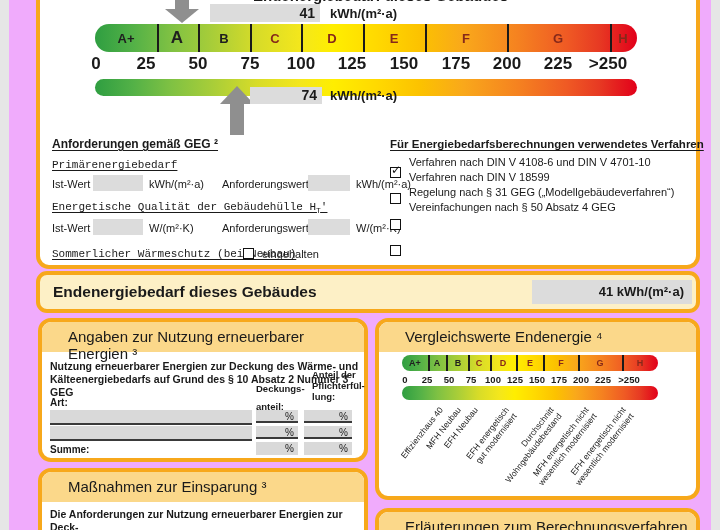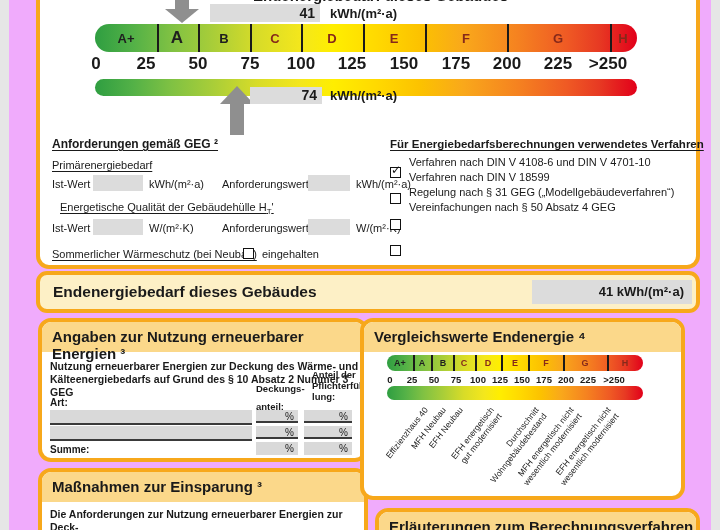--- a/index.html
+++ b/index.html
@@ -5,40 +5,40 @@
   html,body{margin:0;padding:0;}
   body{font-family:"Liberation Sans","DejaVu Sans",sans-serif;background:#e8e8e8;color:#1a1a1a;}
   .page{position:relative;width:720px;height:530px;background:#f0abfc;overflow:hidden;margin:0 auto;}
   .abs{position:absolute;}
   .b{font-weight:bold;}
   .u{text-decoration:underline;text-underline-offset:2px;}
   .pre{white-space:pre-line;}
   .gray-strip{background:#e6e6e6;top:0;height:530px;width:9px;}
   .obox{border:4px solid #f7a81b;border-radius:13px;background:#ffffff;}
   .hband{background:#fbd88a;border-radius:9px 9px 0 0;}
-  .hband .ht{font-size:15px;font-weight:bold;padding:6px 0 0 10px;}
+  .hband .ht{font-size:15px;font-weight:normal;padding:6px 0 0 10px;margin-left:16px;}
   .grad{background:linear-gradient(90deg,#2f9e41 0%,#53b147 7%,#7fc143 14%,#aace38 22%,#d8dc28 30%,#f4e71c 38%,#ffee00 44%,#ffd900 52%,#fcc200 60%,#f9a81b 68%,#f58220 78%,#ef5a24 87%,#e73a23 93%,#e2001a 100%);}
   .tick{position:absolute;top:0;width:2px;height:100%;background:#1a1a1a;}
   .cls{position:absolute;top:50%;transform:translate(-50%,-50%);font-size:13px;font-weight:bold;}
   .cls.big{font-size:17px;}
   .mcls{position:absolute;top:50%;transform:translate(-50%,-50%);font-size:9px;font-weight:bold;}
   .lc-dark{color:#1f1f1f;} .lc-red{color:#86291a;}
   .num{position:absolute;transform:translateX(-50%);font-size:17px;font-weight:bold;}
   .mnum{position:absolute;transform:translateX(-50%);font-size:9.5px;font-weight:bold;}
   .gbox{background:#dcdcdc;}
   .cb{position:relative;width:11px;height:11px;border:1.5px solid #111;background:#fff;box-sizing:border-box;}
   .cb.checked::after{content:"✓";position:absolute;top:-5px;left:0px;font-size:12px;font-weight:bold;color:#111;}
   .arrow-shaft{background:#8f8f8f;}
   .tri-down{width:0;height:0;border-left:17px solid transparent;border-right:17px solid transparent;border-top:14px solid #8f8f8f;}
   .tri-up{width:0;height:0;border-left:17px solid transparent;border-right:17px solid transparent;border-bottom:18px solid #8f8f8f;}
   .cell{position:absolute;height:13px;background:#d9d9d9;font-size:10px;text-align:right;padding:1px 4px 0 0;box-sizing:border-box;}
   .cell.ul{border-bottom:2px solid #3a3a3a;}
   .artbar{position:absolute;height:13px;background:#d9d9d9;border-bottom:2px solid #3a3a3a;}
   .vlabel{position:absolute;width:130px;text-align:right;font-size:8.5px;line-height:1.18;transform:rotate(-52deg);transform-origin:100% 0;white-space:pre-line;}
-  .small-ul{font-size:11px;}
+  .small-ul{font-size:11px;font-family:Liberation Mono, monospace;}
 </style>
 </head>
 <body>
 
 <div class="page">
   <div class="abs gray-strip" style="left:0;"></div>
   <div class="abs gray-strip" style="left:711px;"></div>
 
   <div class="abs obox" style="left:36px;top:-42px;width:656px;height:303px;"></div>
 
@@ -93,21 +93,21 @@
   <div class="abs b u" style="left:52px;top:137px;font-size:12px;">Anforderungen gemäß GEG ²</div>
   <div class="abs u small-ul" style="left:52px;top:159px;">Primärenergiebedarf</div>
 
   <span class="abs" style="left:52px;top:178px;font-size:11px;">Ist-Wert</span>
   <div class="abs gbox" style="left:93px;top:175px;width:50px;height:16px;"></div>
   <span class="abs" style="left:149px;top:178px;font-size:11px;">kWh/(m²·a)</span>
   <span class="abs" style="left:222px;top:178px;font-size:11px;">Anforderungswert</span>
   <div class="abs gbox" style="left:308px;top:175px;width:42px;height:16px;"></div>
   <span class="abs" style="left:356px;top:178px;font-size:11px;">kWh/(m²·a)</span>
 
-  <div class="abs u small-ul" style="left:60px;top:201px;">
+  <div class="abs u small-ul" style="left:52px;top:201px;">
     <span>Energetische Qualität der Gebäudehülle H</span><sub style="font-size:8px;">T</sub><span>'</span>
   </div>
 
   <span class="abs" style="left:52px;top:222px;font-size:11px;">Ist-Wert</span>
   <div class="abs gbox" style="left:93px;top:219px;width:50px;height:16px;"></div>
   <span class="abs" style="left:149px;top:222px;font-size:11px;">W/(m²·K)</span>
   <span class="abs" style="left:222px;top:222px;font-size:11px;">Anforderungswert</span>
   <div class="abs gbox" style="left:308px;top:219px;width:42px;height:16px;"></div>
   <span class="abs" style="left:356px;top:222px;font-size:11px;">W/(m²·K)</span>
 
@@ -155,21 +155,21 @@
 
   <div class="abs obox" style="left:38px;top:468px;width:322px;height:120px;">
     <div class="hband" style="width:100%;height:30px;box-sizing:border-box;">
       <div class="ht">Maßnahmen zur Einsparung ³</div>
     </div>
     <div class="abs b pre" style="left:8px;top:36px;font-size:10.5px;line-height:13px;">Die Anforderungen zur Nutzung erneuerbarer Energien zur Deck-
 ung des Wärme- und Kälteenergiebedarfs werden durch eine Maß-
 nahme nach § 45 GEG oder als Kombination gemäß § 34 Absatz 2</div>
   </div>
 
-  <div class="abs obox" style="left:360px;top:318px;width:317px;height:174px;">
+  <div class="abs obox" style="left:375px;top:318px;width:317px;height:174px;">
     <div class="hband" style="width:100%;height:30px;box-sizing:border-box;">
       <div class="ht">Vergleichswerte Endenergie ⁴</div>
     </div>
 
     <div class="abs grad" style="left:23px;top:33px;width:256px;height:16px;border-radius:8px;">
       <div class="tick" style="left:26px;width:1.5px;"></div>
       <div class="tick" style="left:44px;width:1.5px;"></div>
       <div class="tick" style="left:66px;width:1.5px;"></div>
       <div class="tick" style="left:88px;width:1.5px;"></div>
       <div class="tick" style="left:114px;width:1.5px;"></div>

